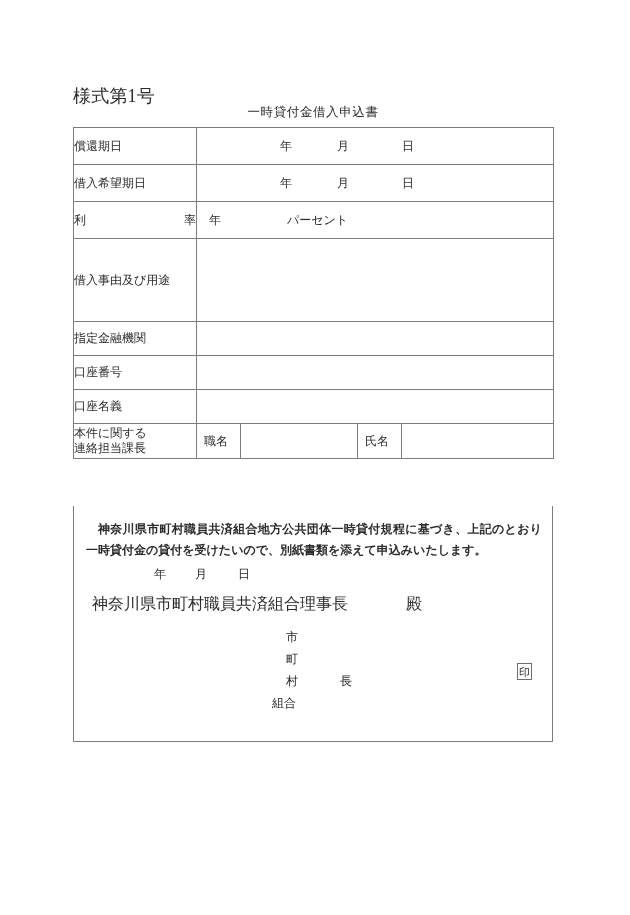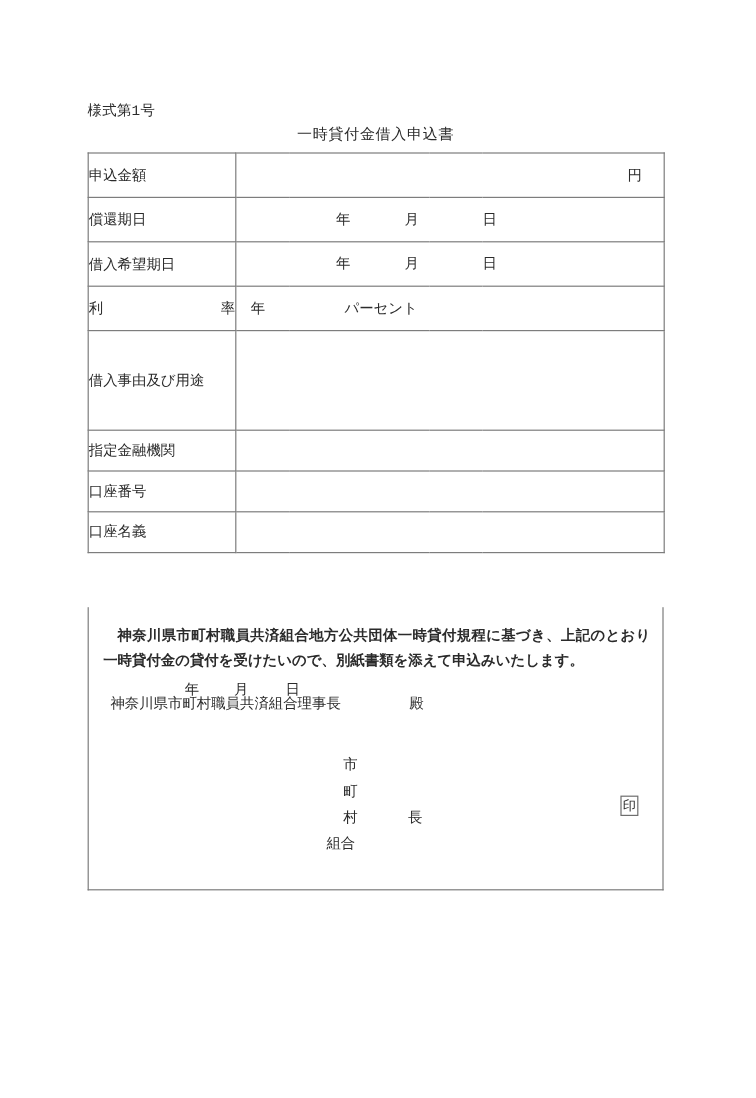--- a/index.html
+++ b/index.html
@@ -22,24 +22,23 @@
     top: 0;
     width: 630px;
     height: 915px;
   }
 
   
   .form-no {
     position: absolute;
     left: 73px;
     top: 84px;
-    font-size: 12px;
+    font-size: 18px;
     letter-spacing: 0.2px;
     white-space: nowrap;
-    font-family: Liberation Mono, monospace;
   }
   .doc-title {
     position: absolute;
     left: 73px;
     top: 104px;
     width: 480px;
     text-align: center;
     font-size: 12.5px;
     letter-spacing: 0.6px;
     white-space: nowrap;
@@ -182,22 +181,22 @@
     font-size: 12px;
     white-space: nowrap;
     text-align: right;
   }
   .stmt-date .y { margin-right: 26px; }
   .stmt-date .m { margin-right: 28px; }
 
   .addressee {
     position: absolute;
     left: 18px;
-    top: 72px;
-    font-size: 12px;
+    top: 88px;
+    font-size: 16px;
     white-space: nowrap;
   }
   .addressee .dono { margin-left: 54px; }
 
   .signer {
     position: absolute;
     left: 190px;
     top: 120px;
     width: 140px;
     font-size: 12px;
@@ -248,30 +247,20 @@
   <table class="form-table">
     <colgroup>
       <col style="width:123px">
       <col style="width:44px">
       <col style="width:117px">
       <col style="width:44px">
       <col style="width:152px">
     </colgroup>
     <tbody>
 
-      <tr>
-        <td class="lbl r-amount">
-          <div class="spread">
-              <span>申込金額</span>
-            </div>
-        </td>
-        <td class="val r-amount" colspan="4">
-          <span class="amount-unit">円</span>
-        </td>
-      </tr>
 
       <tr>
         <td class="lbl r-date">
           <div class="spread">
               <span>償還期日</span>
             </div>
         </td>
         <td class="val r-date" colspan="4">
           <div class="date-run">
             <span class="y">年</span>
@@ -340,20 +329,44 @@
 
       <tr>
         <td class="lbl r-bank">
           <div class="spread">
               <span>口座名義</span>
             </div>
         </td>
         <td class="val r-bank" colspan="4"></td>
       </tr>
 
+      <tr>
+        <td class="lbl r-contact">
+          <div class="spread two-line">
+            <span>
+                <span>本件に関する</span>
+              </span>
+            <span>
+                <span>連絡担当課長</span>
+              </span>
+          </div>
+        </td>
+        <td class="sub-lbl r-contact">
+          <div class="spread">
+              <span>職名</span>
+            </div>
+        </td>
+        <td class="sub-val-a r-contact"></td>
+        <td class="sub-lbl r-contact">
+          <div class="spread">
+              <span>氏名</span>
+            </div>
+        </td>
+        <td class="sub-val-b r-contact"></td>
+      </tr>
     </tbody>
   </table>
 
   <div class="statement-box">
     <div class="stmt-body">
       <span class="indent">神奈川県市町村職員共済組合地方公共団体一時貸付規程に基づき、上記のとおり一時貸付金の貸付を受けたいので、別紙書類を添えて申込みいたします。</span>
     </div>
 
     <div class="stmt-date">
       <span class="y">年</span>

